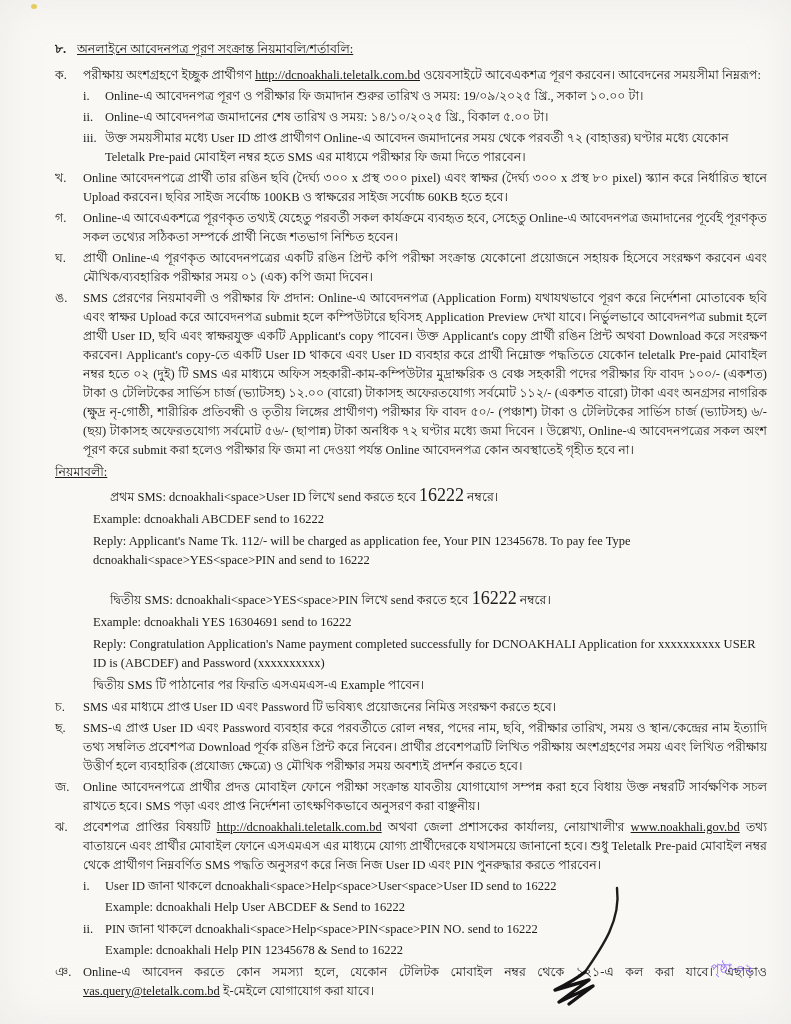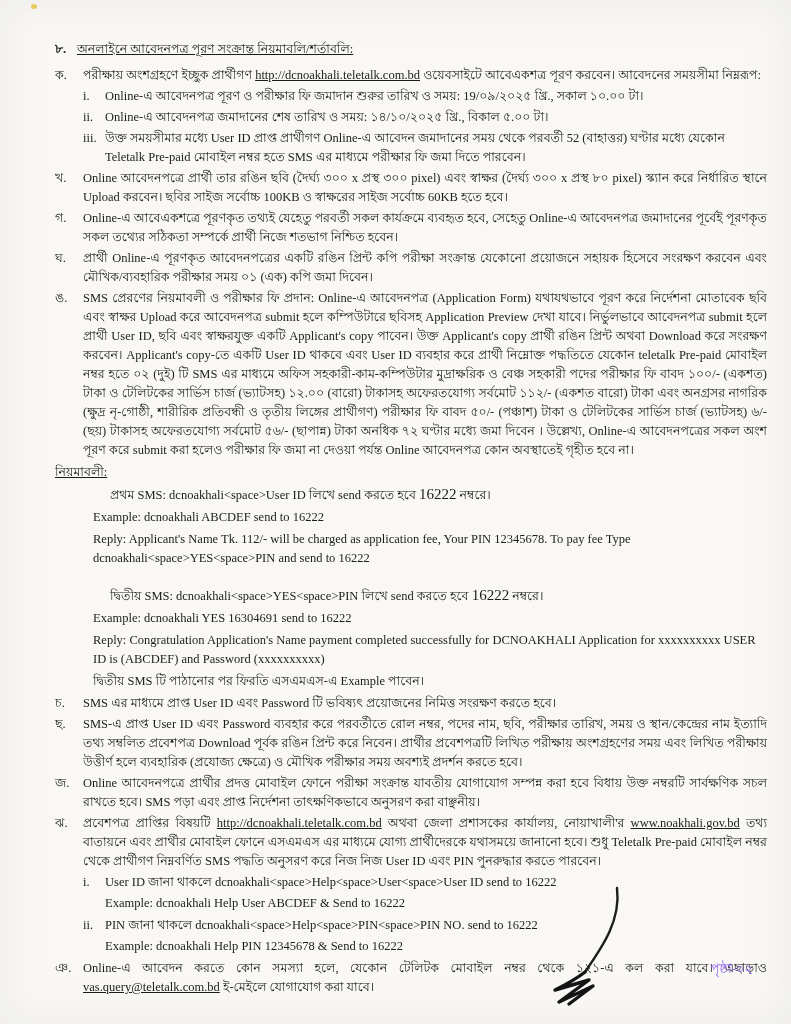--- a/index.html
+++ b/index.html
@@ -25,21 +25,21 @@
   .item .body{text-align:justify;}
   .sub{margin-left:28px;}
   .sub .marker{flex:0 0 22px;}
   .smshead{margin-left:55px;margin-bottom:3px;}
   .exline{margin-left:38px;margin-bottom:3px;justify-content:center;}
   .subline{margin-left:50px;margin-bottom:3px;}
   .subheading{margin:3px 0 4px 0;}
   .gap{margin-top:19px;}
   .b{font-weight:normal;}
   .u{text-decoration:underline;}
-  .xl{font-size:15px;line-height:1;}
+  .xl{font-size:18px;line-height:1;}
   .page-num{
     position:absolute;right:38px;bottom:44px;
     font-size:13px;color:#8b5cf6;
   }
   .yellow-dot{
     position:absolute;left:31px;top:4px;width:6px;height:5px;
     background:#e4c84e;border-radius:50%;opacity:.9;
   }
   .pen-mark{position:absolute;left:545px;top:884px;width:90px;height:135px;}
 </style>
@@ -61,21 +61,21 @@
       <div class="blk sub">
         <span class="marker">i.</span>
         <span class="body"><span class="">Online-এ আবেদনপত্র পূরণ ও পরীক্ষার ফি জমাদান শুরুর তারিখ ও সময়: 19/০৯/২০২৫ খ্রি., সকাল ১০.০০ টা।</span></span>
       </div>
       <div class="blk sub">
         <span class="marker">ii.</span>
         <span class="body"><span class="">Online-এ আবেদনপত্র জমাদানের শেষ তারিখ ও সময়: ১৪/১০/২০২৫ খ্রি., বিকাল ৫.০০ টা।</span></span>
       </div>
       <div class="blk sub">
         <span class="marker">iii.</span>
-        <span class="body"><span class="">উক্ত সময়সীমার মধ্যে User ID প্রাপ্ত প্রার্থীগণ Online-এ আবেদন জমাদানের সময় থেকে পরবর্তী 52 (বাহাত্তর) ঘণ্টার মধ্যে যেকোন Teletalk Pre-paid মোবাইল নম্বর হতে SMS এর মাধ্যমে পরীক্ষার ফি জমা দিতে পারবেন।</span></span>
+        <span class="body"><span class="">উক্ত সময়সীমার মধ্যে User ID প্রাপ্ত প্রার্থীগণ Online-এ আবেদন জমাদানের সময় থেকে পরবর্তী ৭২ (বাহাত্তর) ঘণ্টার মধ্যে যেকোন Teletalk Pre-paid মোবাইল নম্বর হতে SMS এর মাধ্যমে পরীক্ষার ফি জমা দিতে পারবেন।</span></span>
       </div>
       <div class="blk item">
         <span class="marker">খ.</span>
         <span class="body"><span class="">Online আবেদনপত্রে প্রার্থী তার রঙিন ছবি (দৈর্ঘ্য ৩০০ x প্রস্থ ৩০০ pixel) এবং স্বাক্ষর (দৈর্ঘ্য ৩০০ x প্রস্থ ৮০ pixel) স্ক্যান করে নির্ধারিত স্থানে Upload করবেন। ছবির সাইজ সর্বোচ্চ 100KB ও স্বাক্ষরের সাইজ সর্বোচ্চ 60KB হতে হবে।</span></span>
       </div>
       <div class="blk item">
         <span class="marker">গ.</span>
         <span class="body"><span class="">Online-এ আবেএকশত্রে পূরণকৃত তথ্যই যেহেতু পরবর্তী সকল কার্যক্রমে ব্যবহৃত হবে, সেহেতু Online-এ আবেদনপত্র জমাদানের পূর্বেই পূরণকৃত সকল তথ্যের সঠিকতা সম্পর্কে প্রার্থী নিজে শতভাগ নিশ্চিত হবেন।</span></span>
       </div>
       <div class="blk item">

